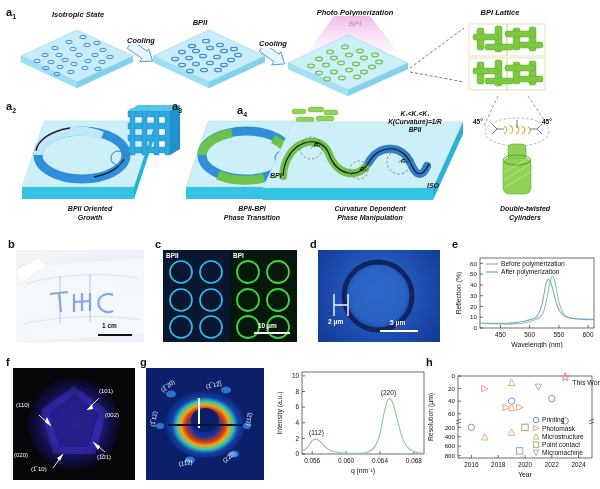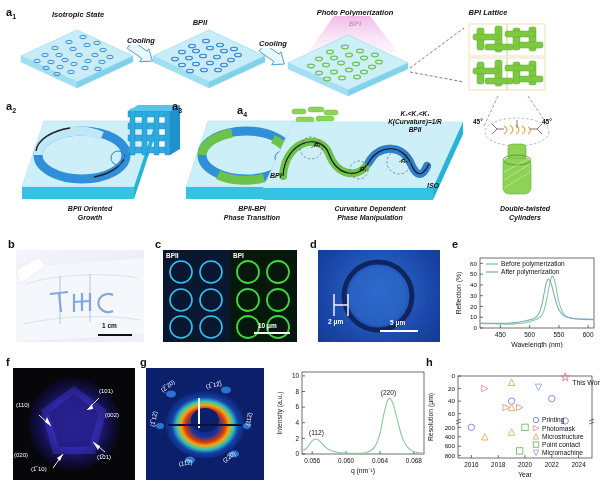--- a/index.html
+++ b/index.html
@@ -55,21 +55,21 @@
 <body>
 
 <div class="panel-letter" style="left:6px; top:6px;">
   <span>a</span><sub>1</sub>
 </div>
 
 <div class="sched-label" style="left:33px; top:10px; width:90px;">Isotropic State</div>
 <div class="sched-label" style="left:170px; top:18px; width:60px;">BPII</div>
 <div class="sched-label" style="left:300px; top:8px; width:110px;">Photo Polymerization</div>
 <div class="sched-label" style="left:330px; top:19px; width:50px;">BPI</div>
-<div class="sched-label" style="left:443px; top:8px; width:90px;">BPI Lattice</div>
+<div class="sched-label" style="left:455px; top:8px; width:90px;">BPI Lattice</div>
 
 <div class="sched-label" style="left:118px; top:36px; width:46px;">Cooling</div>
 <div class="sched-label" style="left:250px; top:39px; width:46px;">Cooling</div>
 
 <svg style="position:absolute;left:20px;top:28px;" width="115" height="62" viewBox="0 0 115 62">
   <polygon points="57,2 113,28 57,54 1,28" fill="#c8edf9" stroke="#8fd6ee" stroke-width="0.6"></polygon>
   <polygon points="1,28 57,54 57,60 1,34" fill="#9fdff2" stroke="#8fd6ee" stroke-width="0.4"></polygon>
   <polygon points="113,28 57,54 57,60 113,34" fill="#7fd2ea" stroke="#8fd6ee" stroke-width="0.4"></polygon>
   <g fill="none" stroke="#2f7fd1" stroke-width="0.9">
     <ellipse cx="35" cy="20" rx="3.2" ry="1.7"></ellipse>

